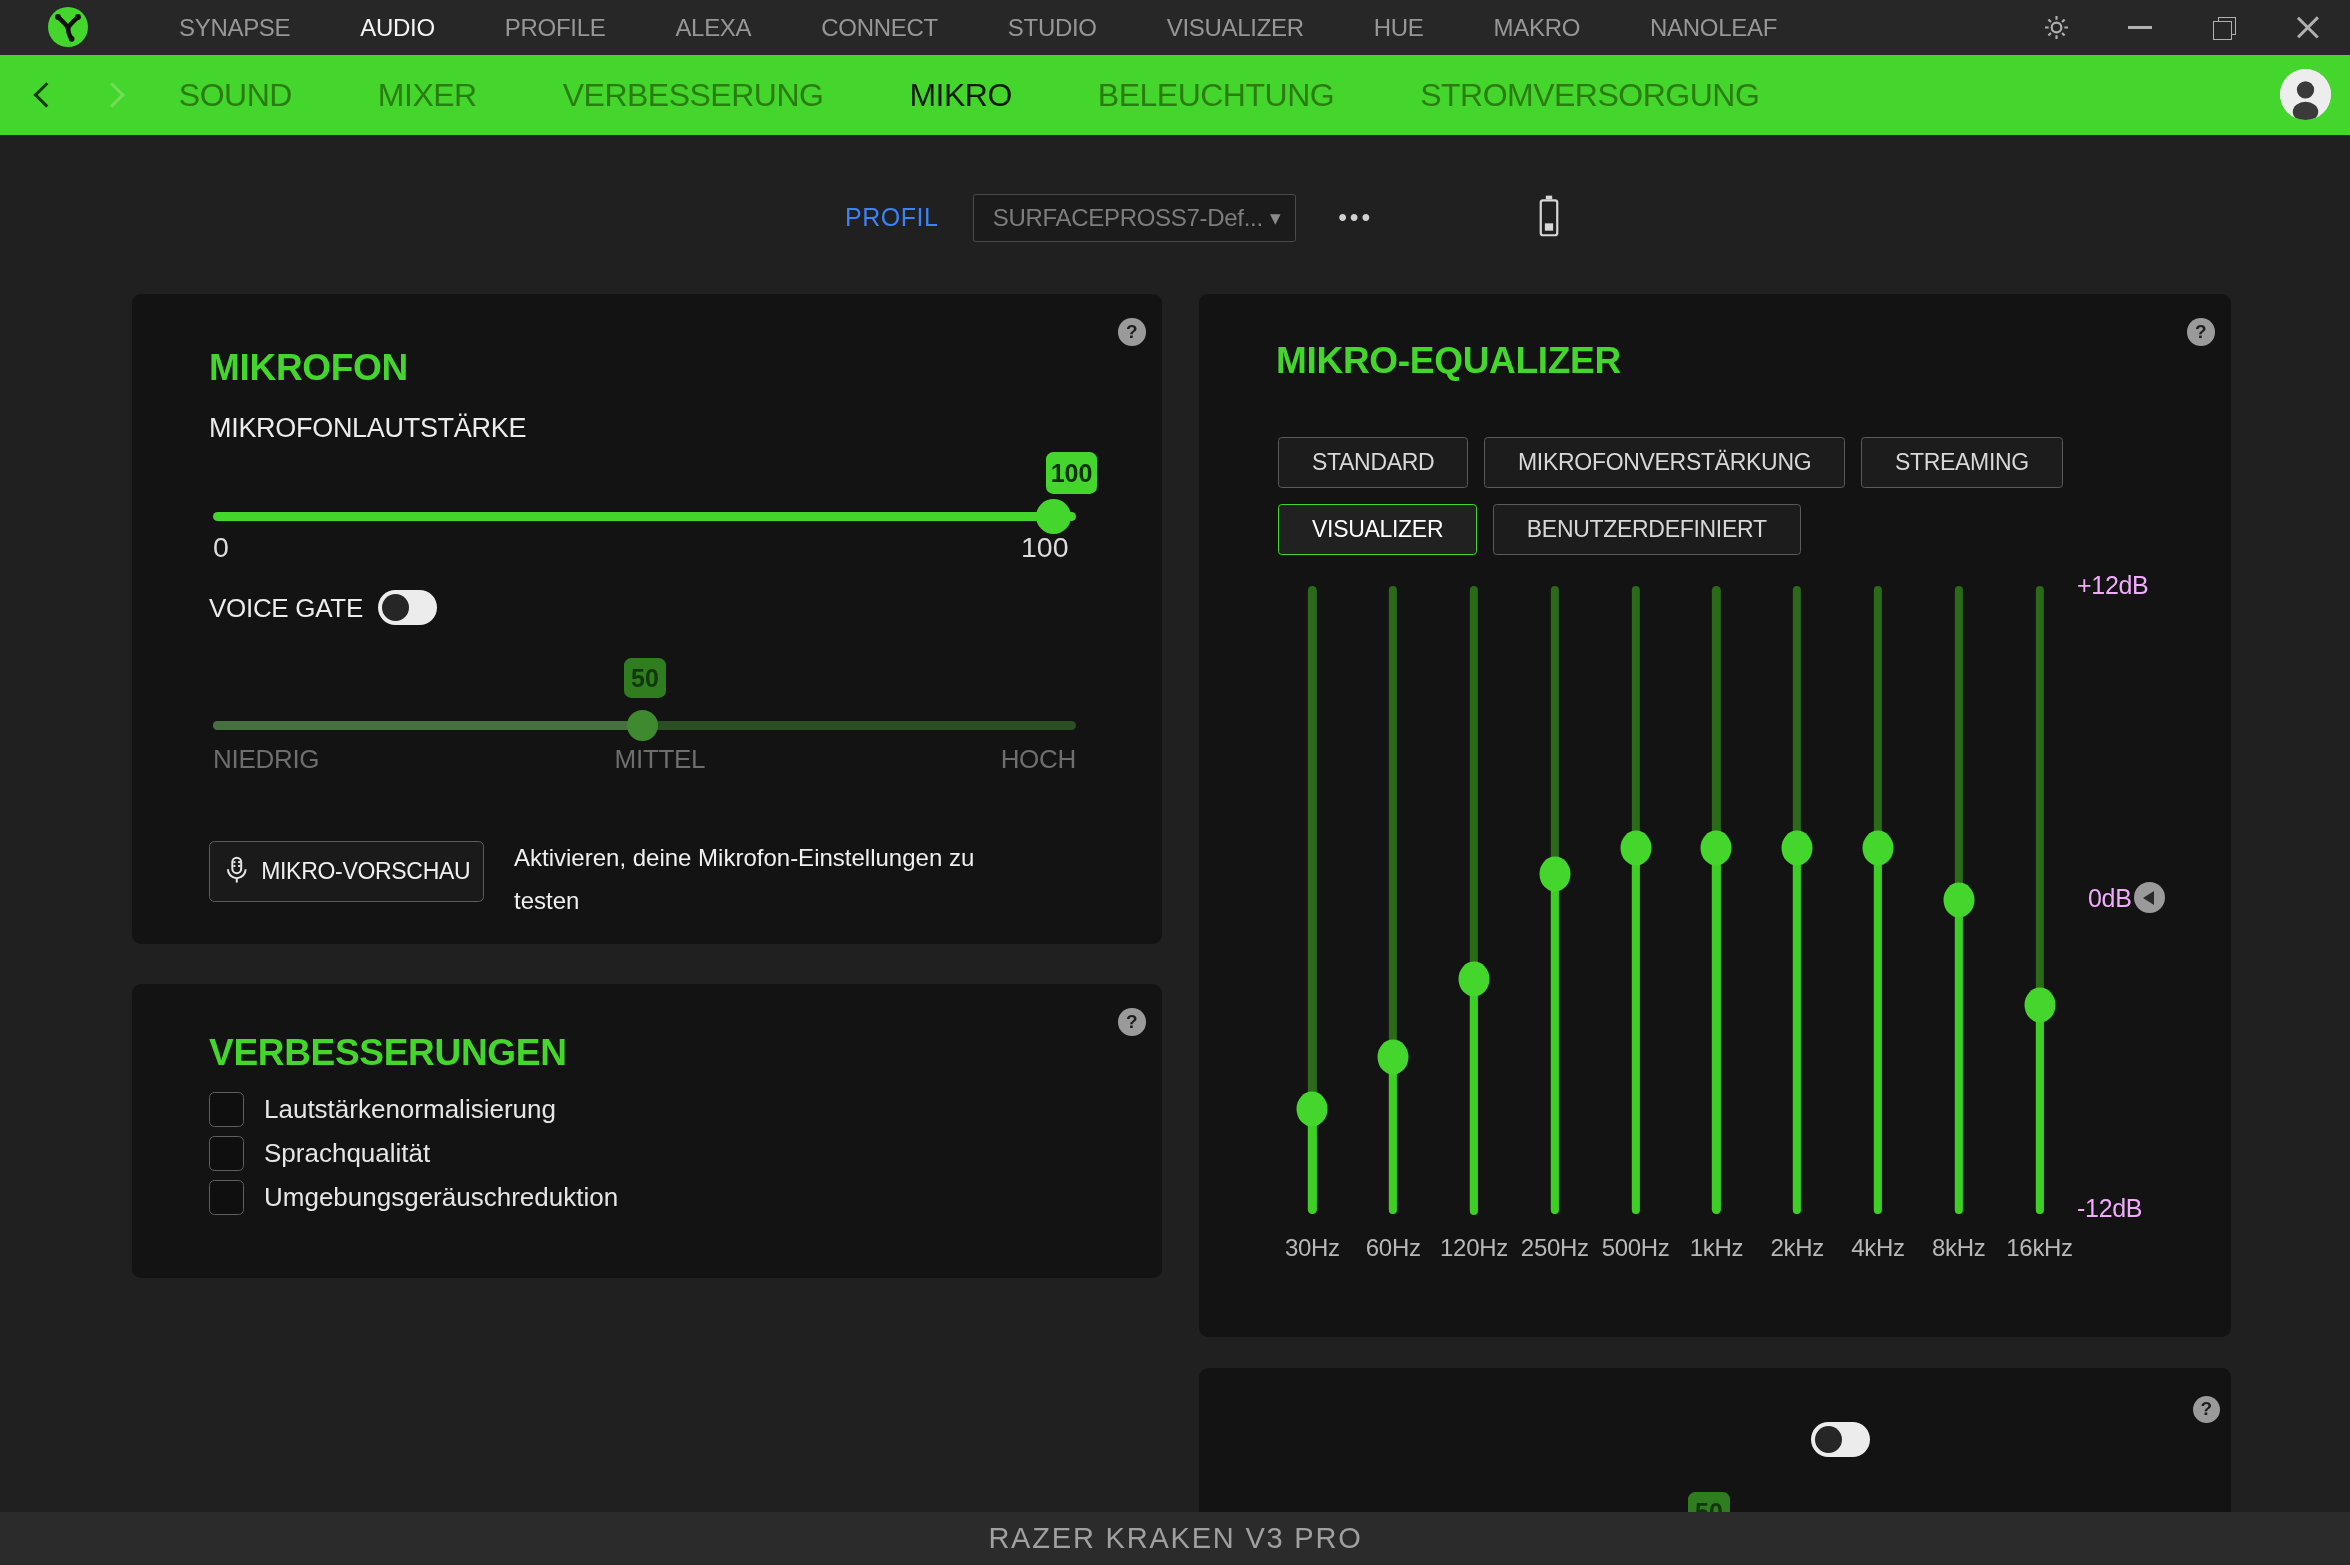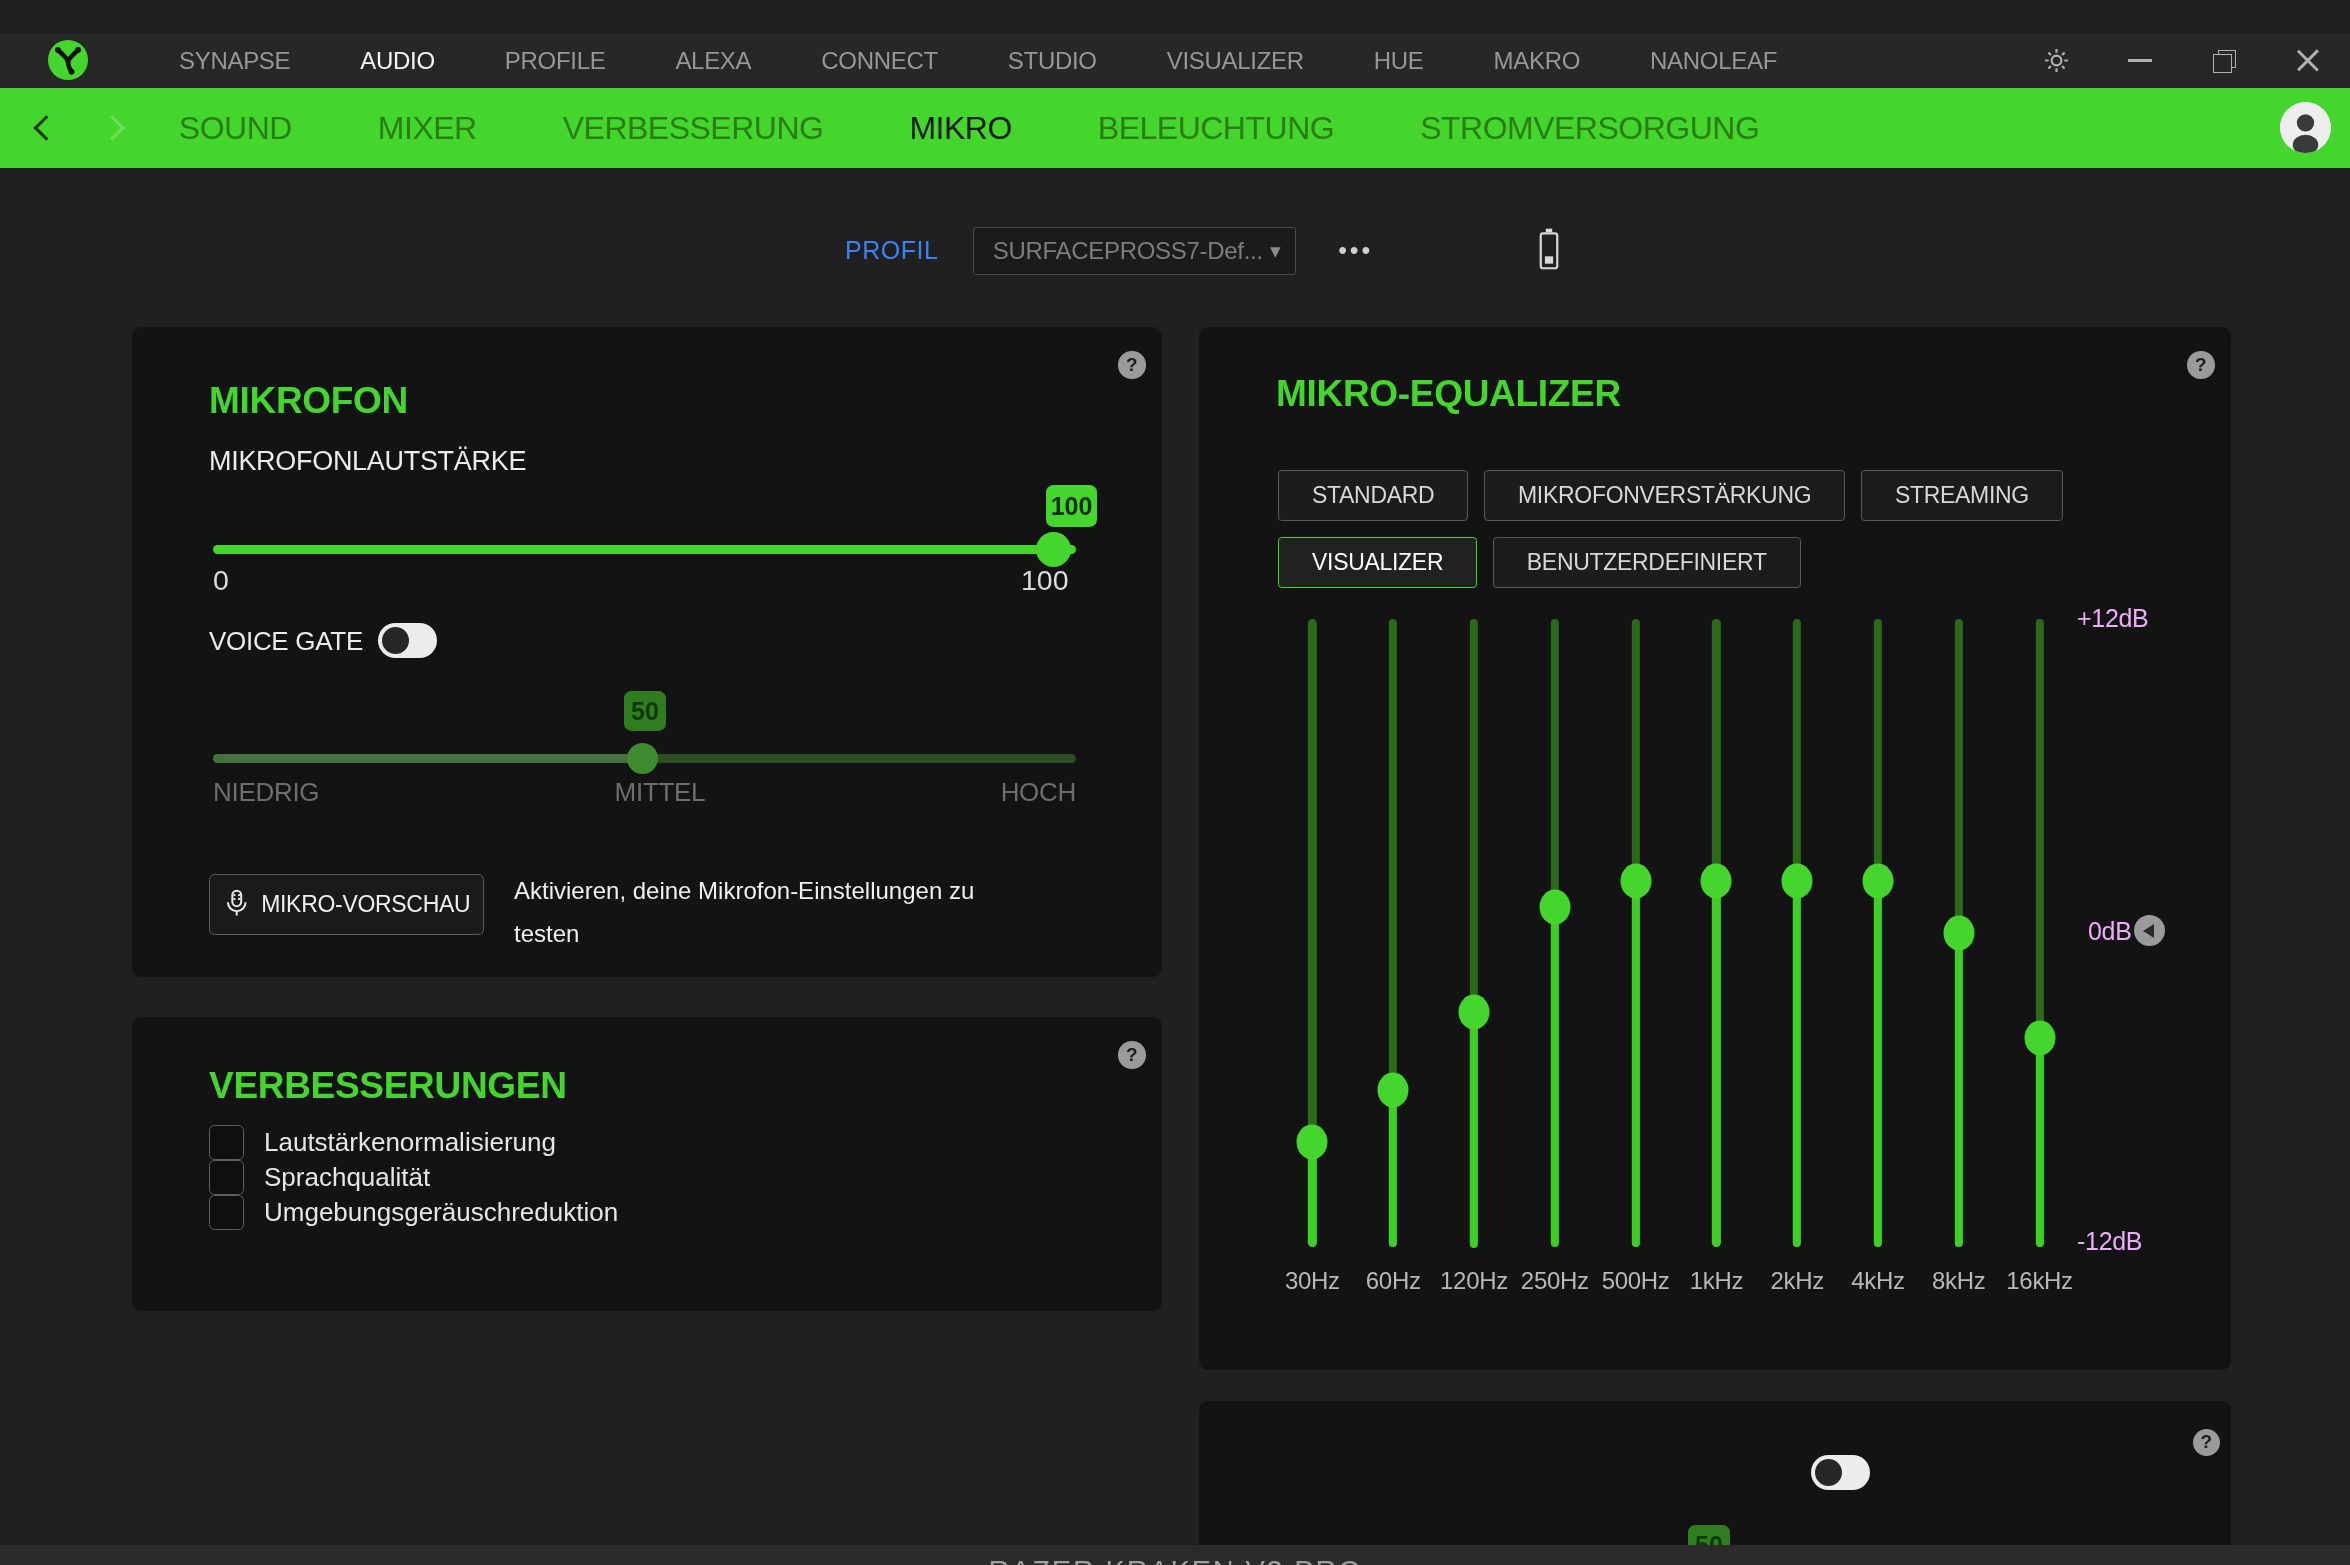--- a/index.html
+++ b/index.html
@@ -1,20 +1,20 @@
 <!DOCTYPE html>
 <html style="font-size:14.7px"><head>
 <meta charset="utf-8">
 <style>
   * { margin:0; padding:0; box-sizing:border-box; }
   html,body { width:2351px; height:1566px; overflow:hidden; }
   body { font-family:"Liberation Sans", sans-serif; background:#202020; color:#e8e8e8; }
 
   
-  .titlebar { height:55px; background:#272727; display:flex; align-items:center; position:relative;margin-top:33px; }
+  .titlebar { height:55px; background:#272727; display:flex; align-items:center; position:relative; }
   .logo { position:absolute; left:48px; top:7.3px; width:40px; height:40px; }
   .menu { display:flex; gap:70px; margin-left:179px; }
   .menu-item { font-size:24px; letter-spacing:-0.3px; color:#979797; cursor:pointer; }
   .menu-item.on { color:#f5f5f5; }
   .win-controls { position:absolute; right:27.5px; top:0; height:55px; display:flex; align-items:center; gap:53px; }
   .win-btn { width:31px; height:31px; display:flex; align-items:center; justify-content:center; color:#b5b5b5; }
   .win-btn svg { display:block; }
   .min-glyph { width:24px; height:3.7px; background:#b0b0b0; }
   .restore-glyph { position:relative; width:22px; height:22px; }
   .restore-glyph::before { content:""; position:absolute; left:4.6px; top:0; width:16.5px; height:16.5px; border:1.8px solid #b0b0b0; }
@@ -80,21 +80,21 @@
   .gate-handle { position:absolute; left:414px; top:-11px; width:31px; height:31px; border-radius:50%; background:#3f8a2e; cursor:grab; }
   .gate-scale { position:absolute; left:81px; top:450px; width:863px; display:flex; justify-content:space-between;
                 font-size:26px; color:#6e6e6e; letter-spacing:-0.3px; }
 
   .preview-btn { position:absolute; left:77px; top:547px; width:275px; height:61px; border:1.8px solid #5c5c5c; border-radius:5.5px;
                  background:#1a1a1a; display:flex; align-items:center; justify-content:center; gap:11px; cursor:pointer; }
   .preview-btn span { font-size:23px; color:#f0f0f0; letter-spacing:-0.3px; }
   .preview-hint { position:absolute; left:382px; top:542px; width:514px; font-size:24px; line-height:43px; color:#f0f0f0; }
 
   
-  .checks { position:absolute; left:77px; top:108px; display:flex; flex-direction:column; gap:0; }
+  .checks { position:absolute; left:77px; top:108px; display:flex; flex-direction:column; gap:9px; }
   .check-row { display:flex; align-items:center; gap:20px; cursor:pointer; }
   .checkbox { width:35px; height:35px; border:1.8px solid #5f5f5f; border-radius:5.5px; background:#0f0f0f; }
   .check-row span { font-size:26px; color:#e6e6e6; }
 
   
   .presets-r1, .presets-r2 { position:absolute; left:79px; display:flex; gap:15.6px; }
   .presets-r1 { top:143px; }
   .presets-r2 { top:210px; }
   .preset { height:51px; padding:0 33px; border:0.9px solid #5a5a5a; border-radius:3.7px; background:#1c1c1c;
             color:#d8d8d8; font-size:23px; letter-spacing:-0.3px; display:flex; align-items:center; cursor:pointer; }

